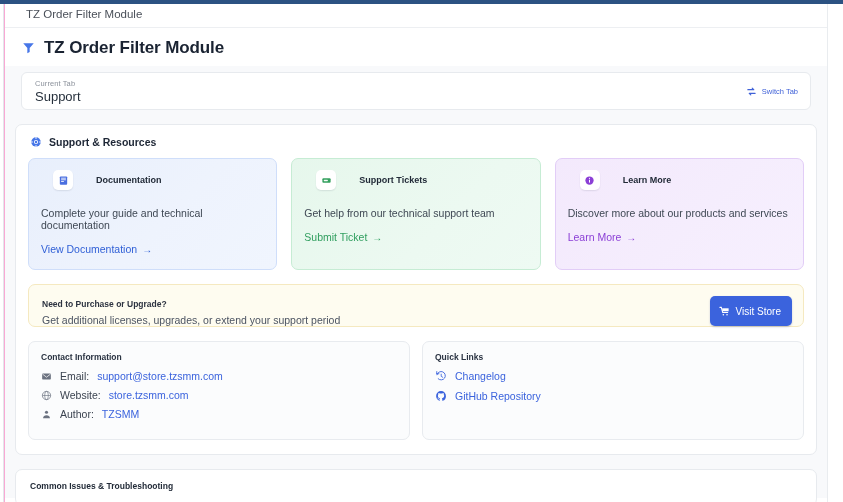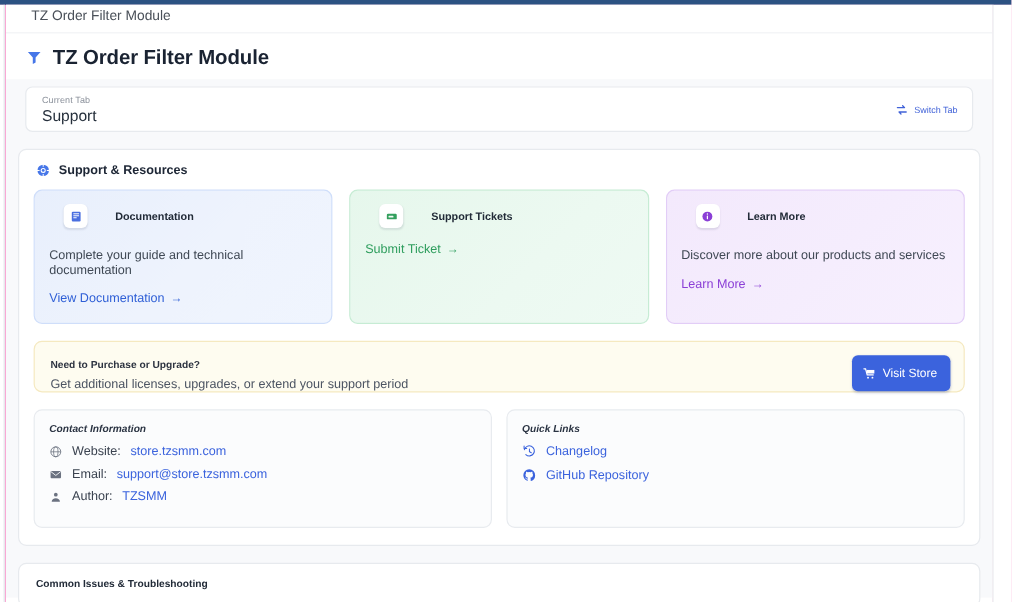--- a/index.html
+++ b/index.html
@@ -139,21 +139,21 @@
     margin-left: 48px;
   }
   .cart { width: 11px; height: 11px; }
   
   .inforow { display: flex; gap: 12px; margin-top: 14px; }
   .infobox {
     flex: 1; background: #fbfcfd; border: 1px solid #e8ebef;
     border-radius: 7px; padding: 10px 12px 12px 12px;
     min-height: 90px;
   }
-  .infohead { font-size: 8.5px; font-weight: bold; color: #2a3342; margin-bottom: 8px; font-style: italic; }
+  .infohead { font-size: 8.5px; font-weight: bold; color: #2a3342; margin-bottom: 8px; }
   .inforowitem {
     display: flex; align-items: center; gap: 8px;
     font-size: 10.5px; color: #3b4350; margin-bottom: 7px;
   }
   .inforowitem svg { width: 11px; height: 11px; flex: 0 0 auto; }
   .inforowitem a { color: #3b63dd; text-decoration: none; }
   .qlink {
     display: flex; align-items: center; gap: 8px;
     font-size: 10.5px; color: #3b63dd; text-decoration: none; margin-bottom: 8px;
   }
@@ -237,20 +237,21 @@
           <div class="card tix">
             <div class="card-top">
               <span class="icobox">
                 <svg viewBox="0 0 24 24">
                     <rect x="3" y="7" width="18" height="10" rx="2.2" fill="#34a05e"></rect>
                     <rect x="6" y="10.4" width="9" height="3.4" rx="1" fill="#ffffff" opacity=".95"></rect>
                   </svg>
               </span>
               <span class="card-title">Support Tickets</span>
             </div>
+            <div class="card-desc">Get help from our technical support team</div>
             <a class="card-link" href="#">
               <span>Submit Ticket</span>
               <span class="arr">→</span>
             </a>
           </div>
 
           <div class="card learn">
             <div class="card-top">
               <span class="icobox">
                 <svg viewBox="0 0 24 24">
@@ -286,39 +287,39 @@
           </button>
         </div>
 
         <div class="inforow">
 
           <div class="infobox">
             <div class="infohead">Contact Information</div>
 
             <div class="inforowitem">
               <svg viewBox="0 0 24 24">
+                <rect x="2.5" y="5.5" width="19" height="13" rx="1.6" fill="#6b7280"></rect>
+                <path d="M3 6.5l9 7 9-7" fill="none" stroke="#ffffff" stroke-width="1.6"></path>
+              </svg>
+              <span>Email:</span>
+              <a href="#">support@store.tzsmm.com</a>
+            </div>
+
+            <div class="inforowitem">
+              <svg viewBox="0 0 24 24">
                 <circle cx="12" cy="12" r="9" fill="none" stroke="#6b7280" stroke-width="1.6"></circle>
                 <ellipse cx="12" cy="12" rx="4" ry="9" fill="none" stroke="#6b7280" stroke-width="1.4"></ellipse>
                 <path d="M3 12h18" stroke="#6b7280" stroke-width="1.4"></path>
               </svg>
               <span>Website:</span>
               <a href="#">store.tzsmm.com</a>
             </div>
 
             <div class="inforowitem">
               <svg viewBox="0 0 24 24">
-                <rect x="2.5" y="5.5" width="19" height="13" rx="1.6" fill="#6b7280"></rect>
-                <path d="M3 6.5l9 7 9-7" fill="none" stroke="#ffffff" stroke-width="1.6"></path>
-              </svg>
-              <span>Email:</span>
-              <a href="#">support@store.tzsmm.com</a>
-            </div>
-
-            <div class="inforowitem">
-              <svg viewBox="0 0 24 24">
                 <circle cx="12" cy="7" r="3.4" fill="#6b7280"></circle>
                 <path d="M4.5 20c0-4.2 3.4-6.6 7.5-6.6s7.5 2.4 7.5 6.6z" fill="#6b7280"></path>
               </svg>
               <span>Author:</span>
               <a href="#">TZSMM</a>
             </div>
           </div>
 
           <div class="infobox">
             <div class="infohead">Quick Links</div>

